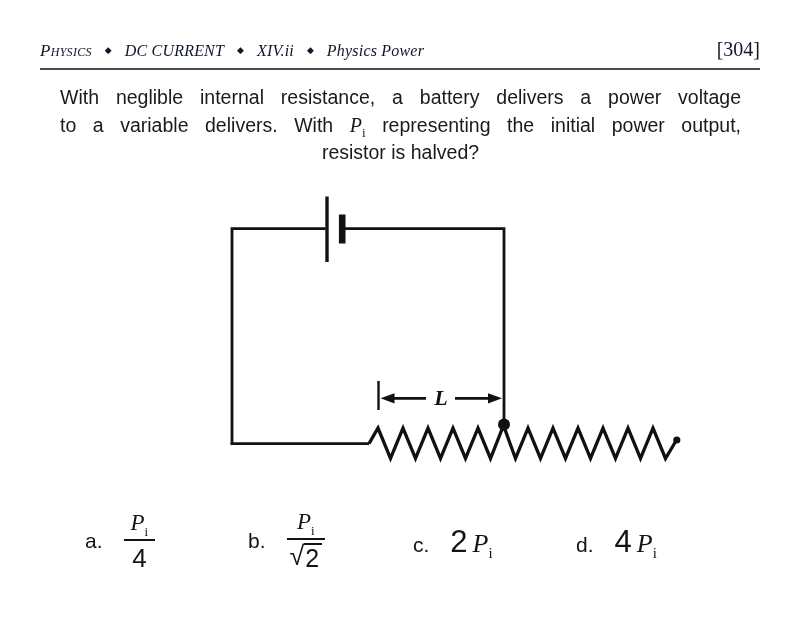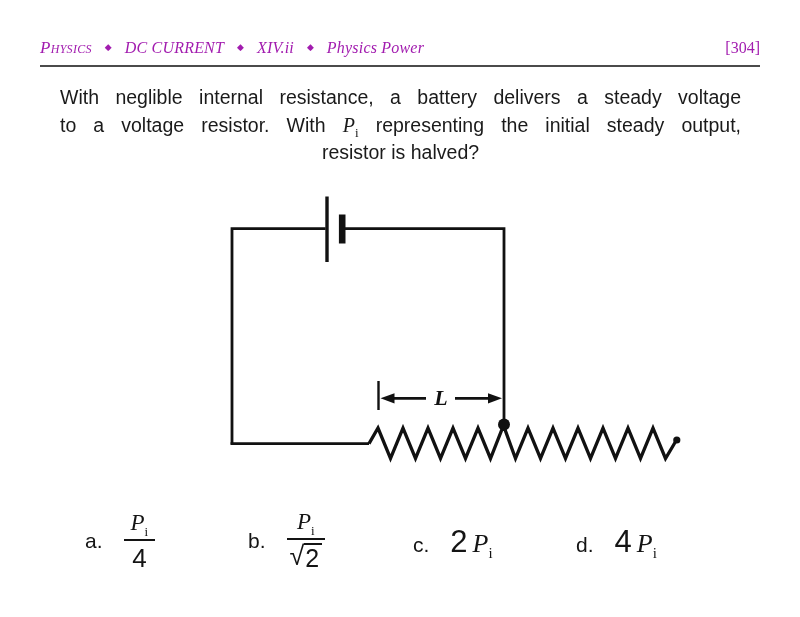--- a/index.html
+++ b/index.html
@@ -8,26 +8,26 @@
     overflow:hidden;color:#1a1a1a;
     font-family:"Liberation Sans",sans-serif;
   }
 
   
   .hdr{
     position:absolute;left:40px;top:38px;width:720px;
     display:flex;align-items:baseline;
     border-bottom:2.5px solid #4b4b4b;padding-bottom:7px;
     font-family:"Liberation Serif",serif;font-style:italic;font-size:16px;
-    color:#a21caf;
+    color:#0f172a;
   }
   .hdr-subject{font-variant:small-caps;font-size:17px;letter-spacing:.3px;}
   .hdr-sep{font-size:9px;font-style:normal;margin:0 13px;display:inline-block;transform:translateY(-3px);}
   .hdr-item{letter-spacing:.2px;}
-  .hdr-page{margin-left:auto;font-style:normal;font-size:16px;}
+  .hdr-page{margin-left:auto;font-style:normal;font-size:20px;}
 
   
   .question{
     position:absolute;left:60px;top:84px;width:681px;
     font-size:19.5px;line-height:27.6px;color:#1a1a1a;
   }
   .q-line{white-space:normal;text-align:center;}
   .just{text-align:justify;text-align-last:justify;}
   .pi{font-family:"Liberation Serif",serif;font-style:italic;font-size:20px;}
   .pi sub{font-style:normal;font-size:13px;line-height:0;}
@@ -71,25 +71,25 @@
     <span class="hdr-sep">◆</span>
     <span class="hdr-item">DC CURRENT</span>
     <span class="hdr-sep">◆</span>
     <span class="hdr-item">XIV.ii</span>
     <span class="hdr-sep">◆</span>
     <span class="hdr-item">Physics Power</span>
     <span class="hdr-page">[304]</span>
   </div>
 
   <div class="question">
-    <div class="q-line just">With neglible internal resistance, a battery delivers a steady voltage</div>
+    <div class="q-line just">With neglible internal resistance, a battery delivers a power voltage</div>
     <div class="q-line just">
-      <span>to a voltage resistor.  With</span>
+      <span>to a variable delivers.  With</span>
       <span class="pi"><span>P</span><sub>i</sub></span>
-      <span>representing the initial steady output,</span>
+      <span>representing the initial power output,</span>
     </div>
     <div class="q-line">resistor is halved?</div>
   </div>
 
   <svg class="circuit" width="800" height="617" viewBox="0 0 800 617" xmlns="http://www.w3.org/2000/svg">
     <g stroke="#111" fill="none">
 
       <path d="M 232 444.5 L 232 228.7 L 325.6 228.7" stroke-width="2.8"></path>
 
       <path d="M 344.6 228.7 L 504 228.7 L 504 424" stroke-width="2.8"></path>

